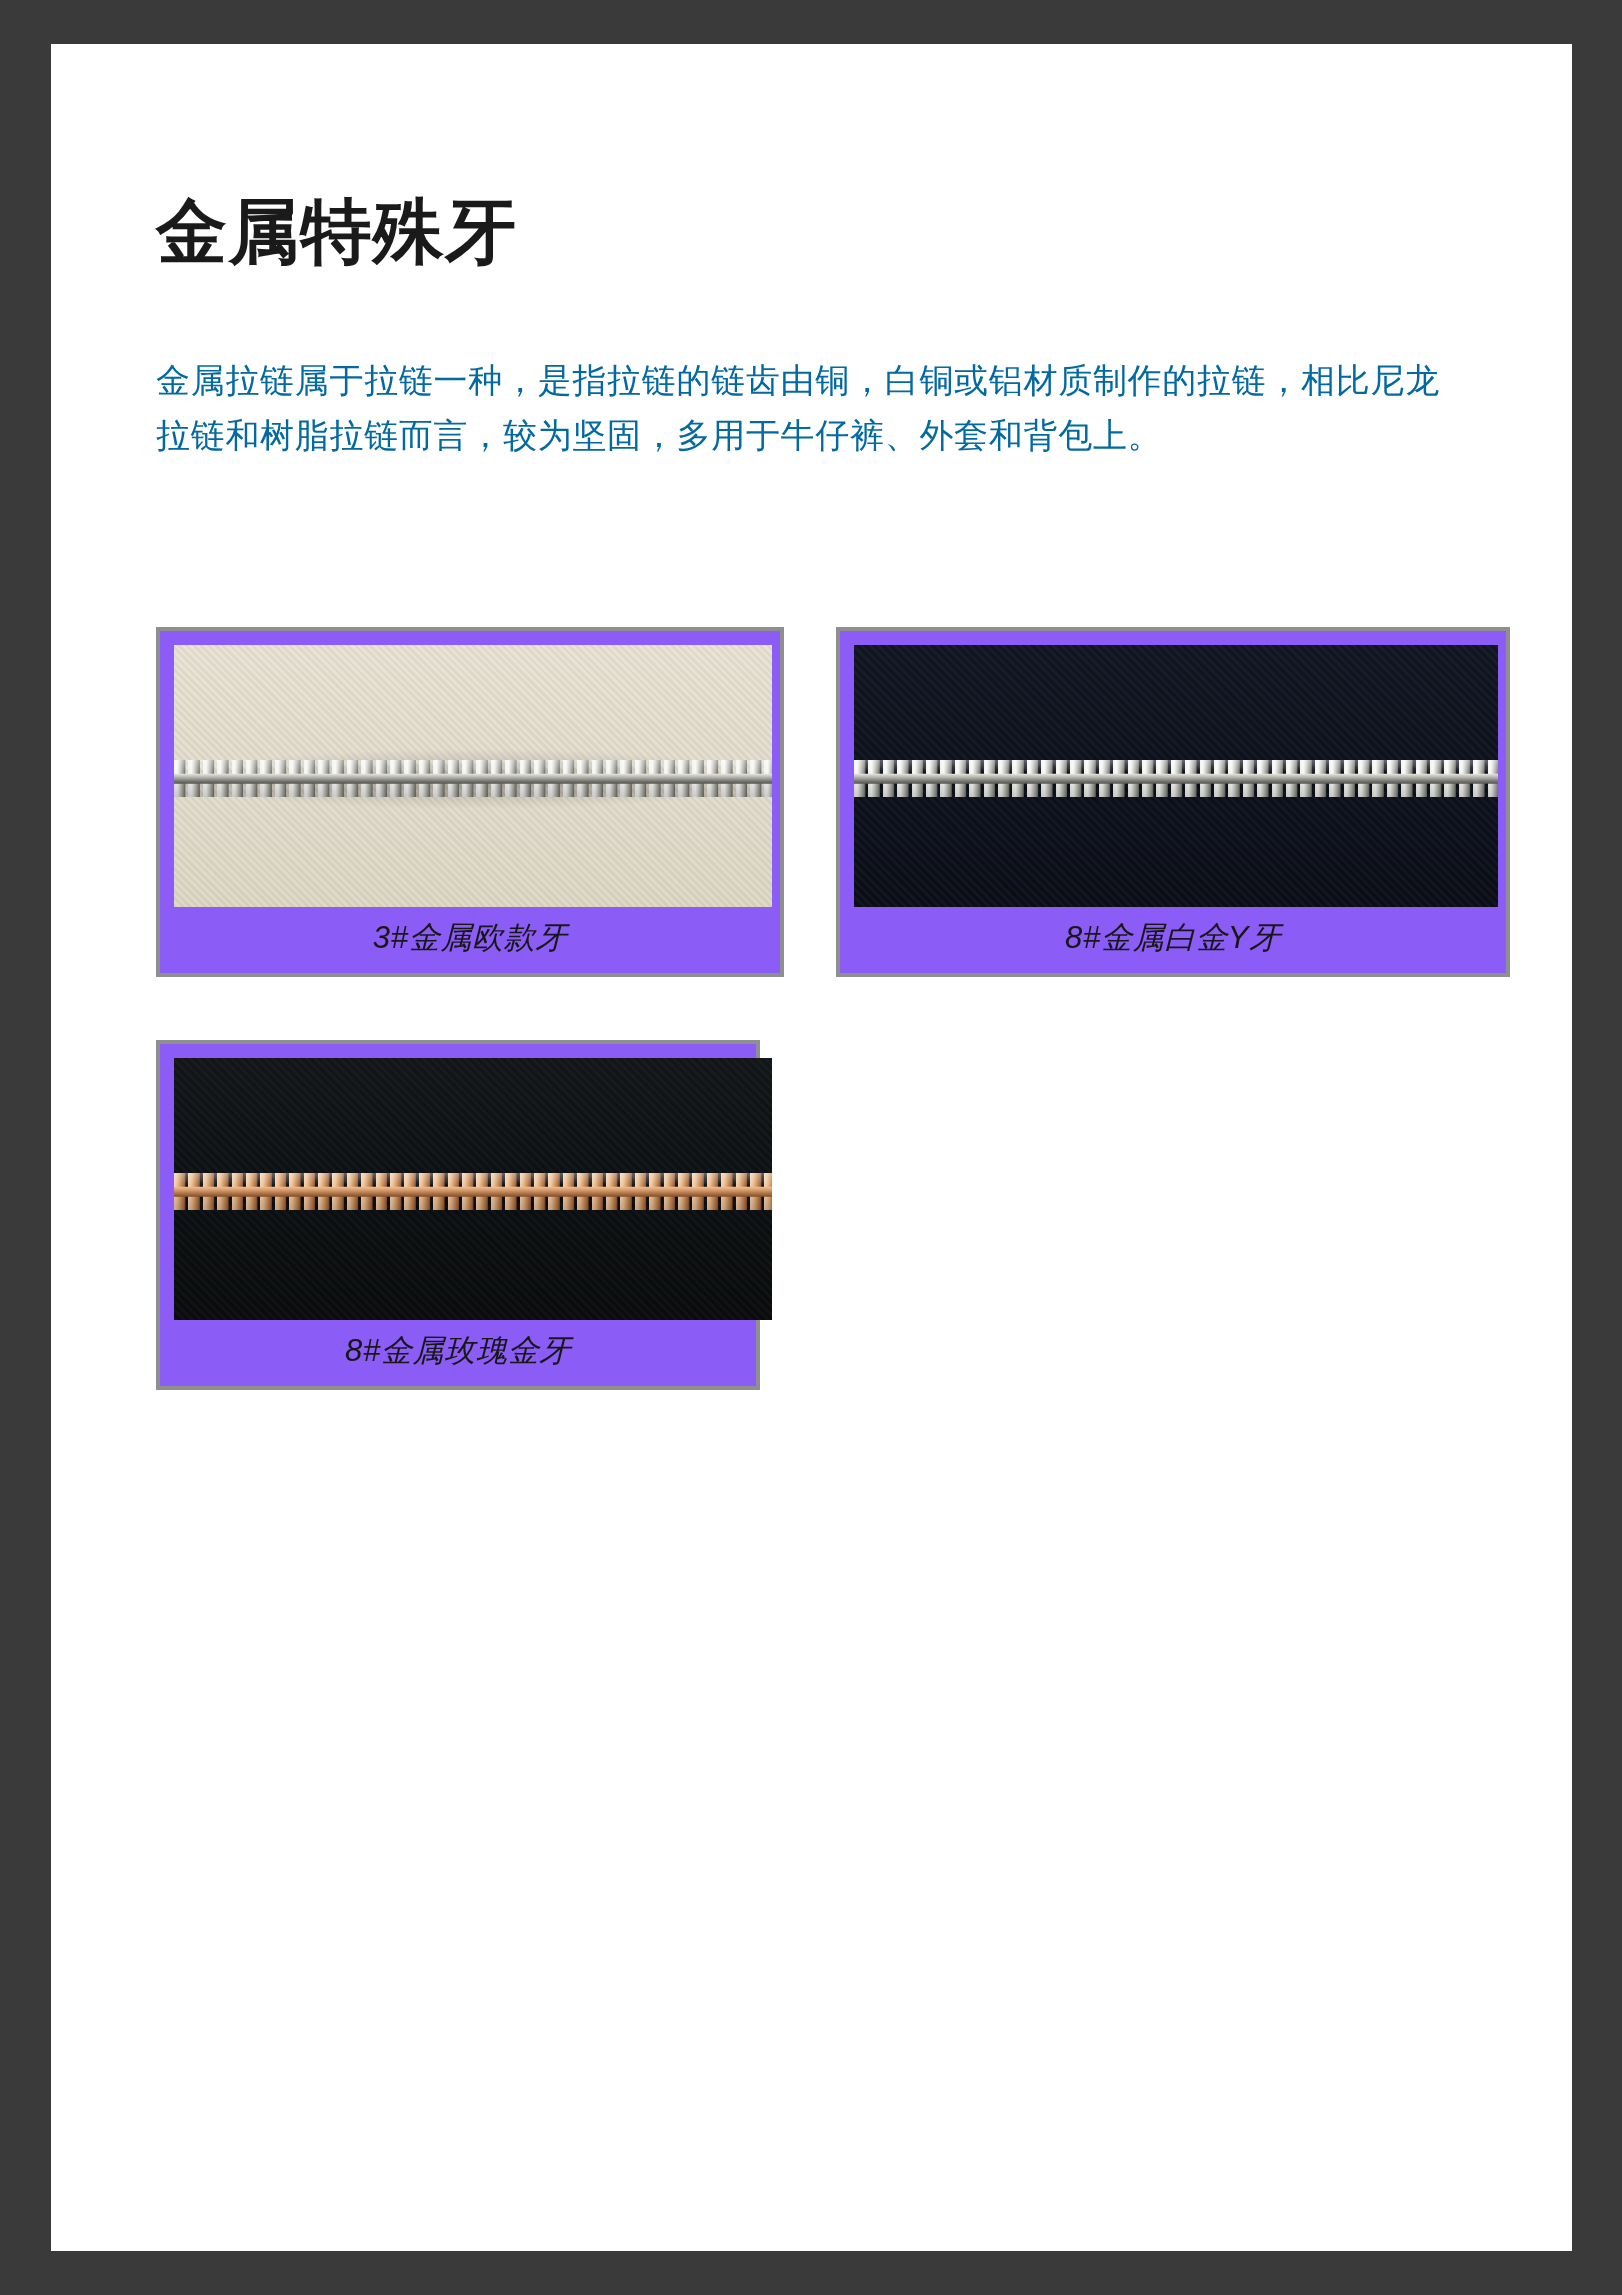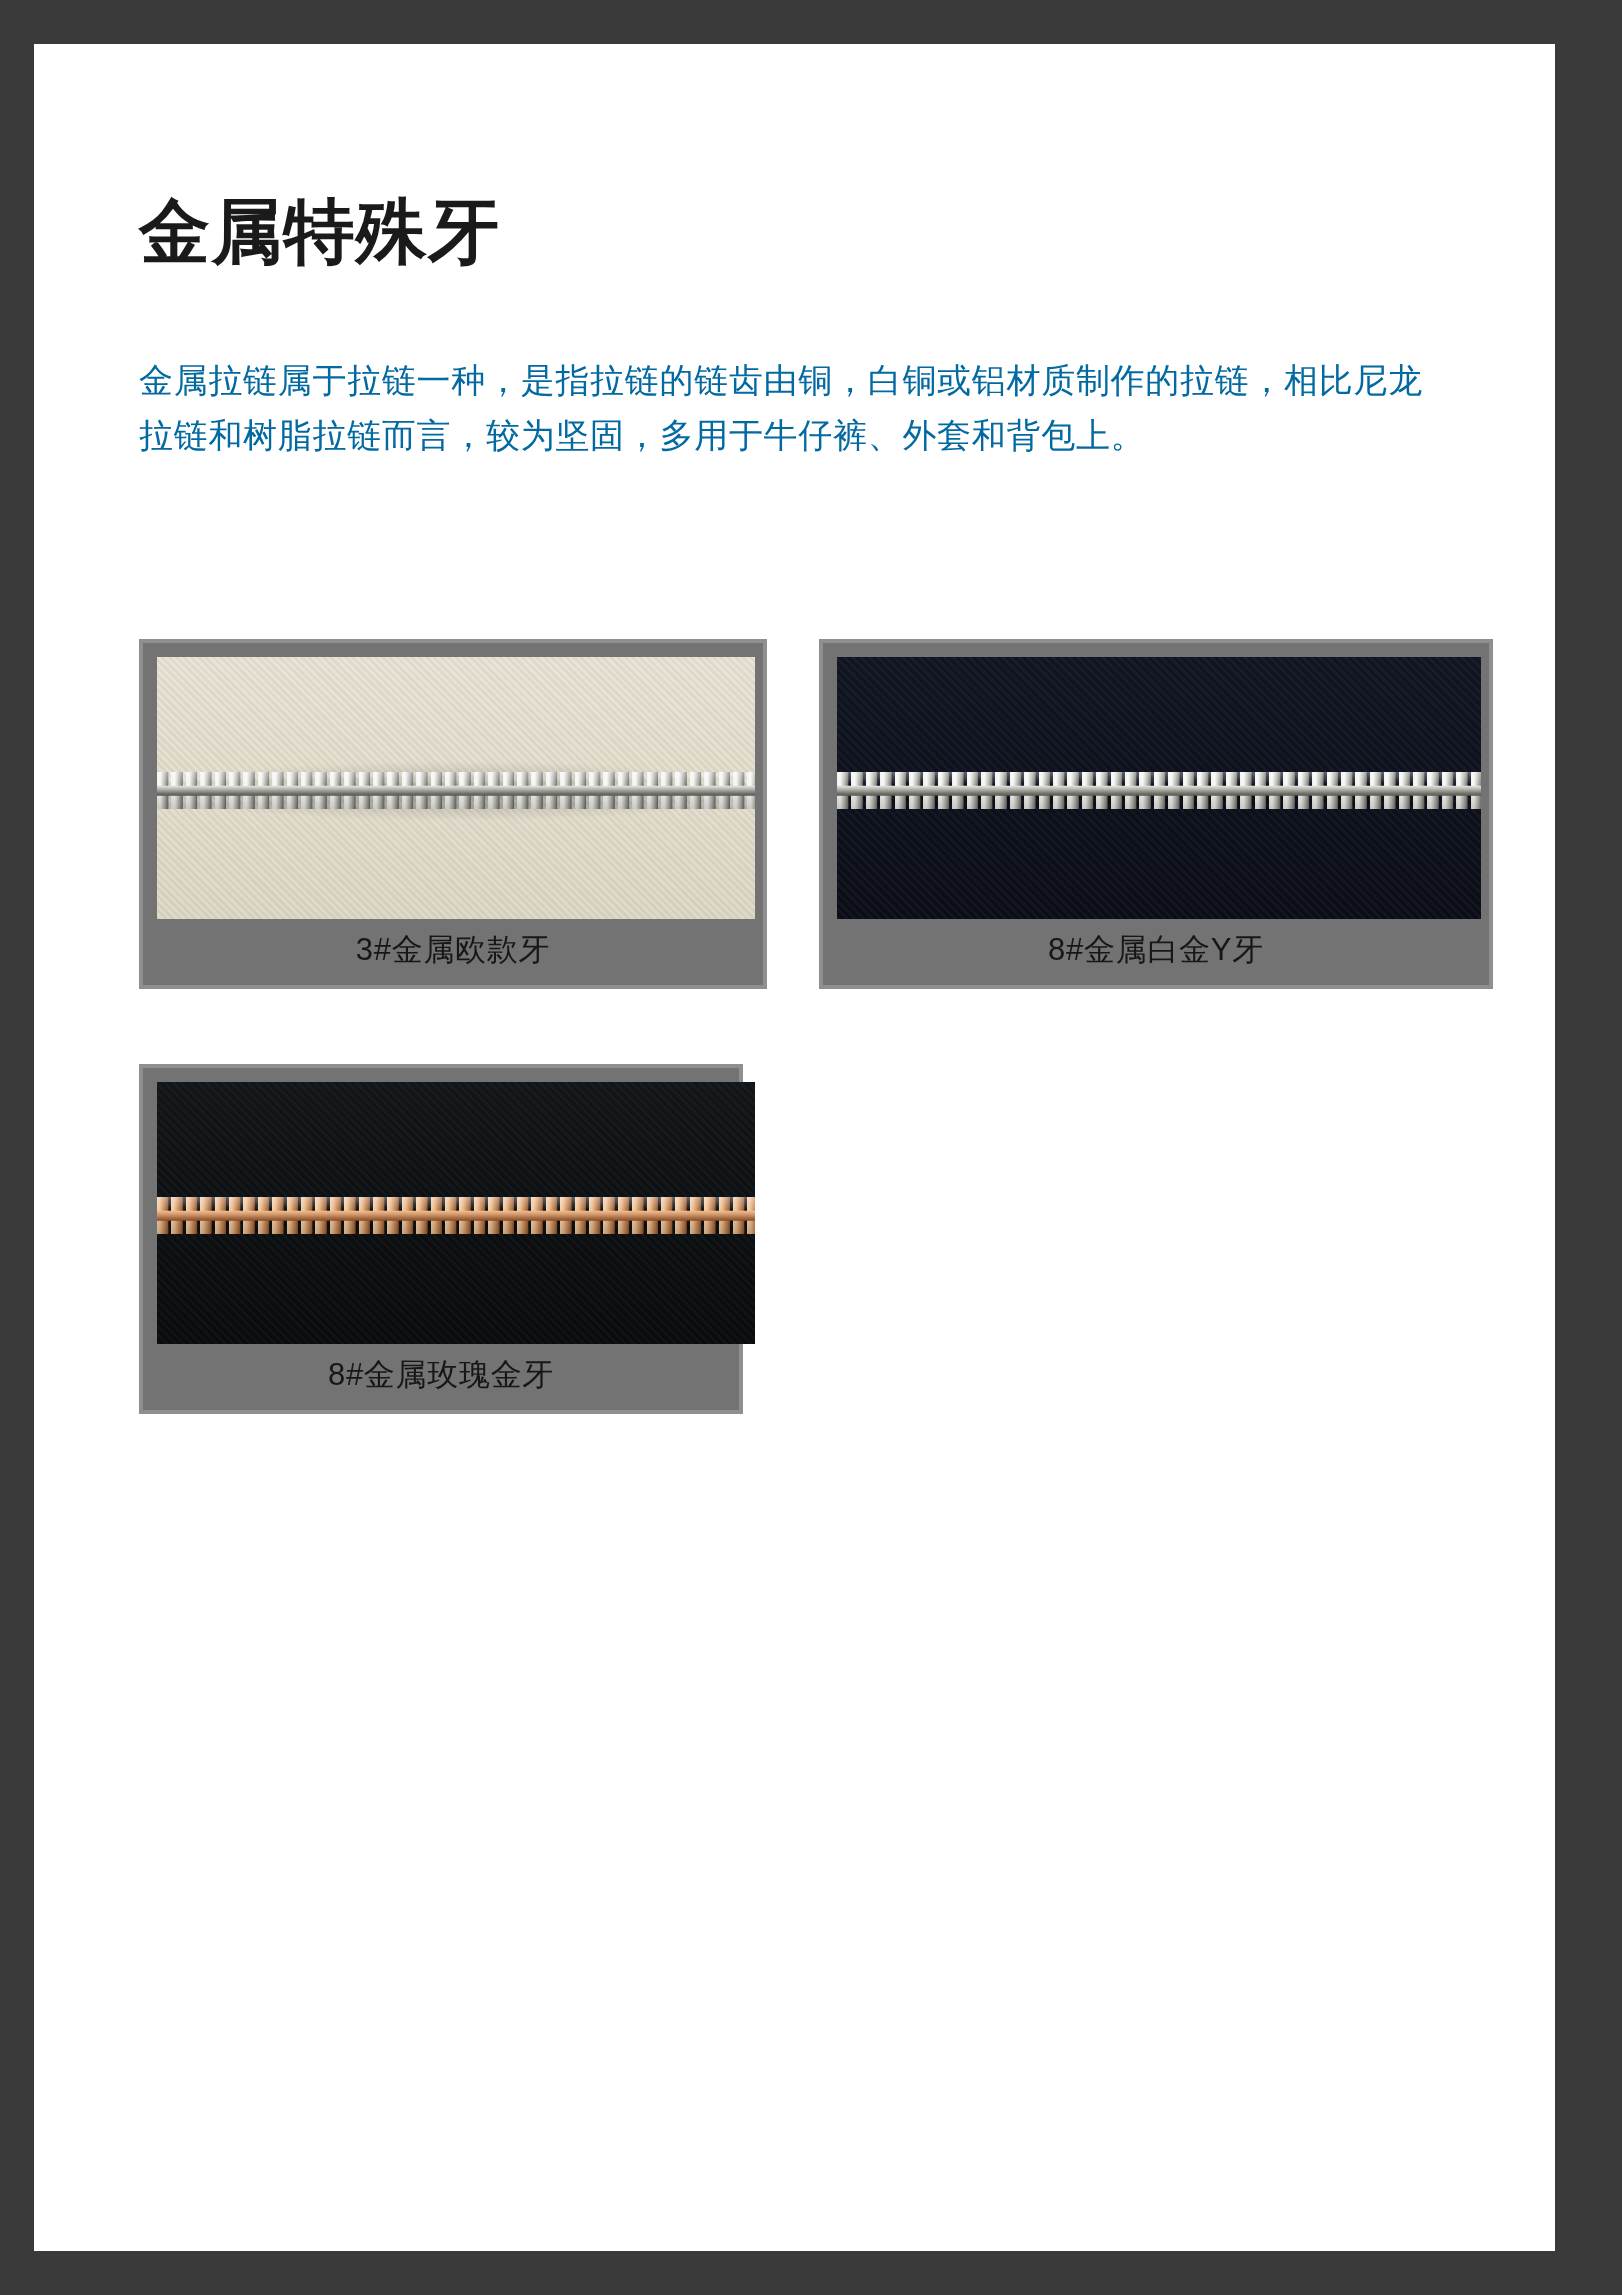--- a/index.html
+++ b/index.html
@@ -8,21 +8,21 @@
   }
   body {
     width: 1623px;
     height: 2295px;
     background: #3a3a3a;
     font-family: "Liberation Sans", sans-serif;
     overflow: hidden;
   }
   .page-frame {
     position: absolute;
-    left: 34px;
+    left: 51px;
     top: 44px;
     width: 1521px;
     height: 2207px;
     background: #ffffff;
   }
   .page-inner {
     position: relative;
     width: 100%;
     height: 100%;
   }
@@ -48,25 +48,26 @@
   }
   .cards {
     position: absolute;
     left: 105px;
     top: 579px;
     width: 1315px;
   }
   .card {
     box-sizing: border-box;
     border: 4.6px solid #8f8f8f;
-    background: #737373;
+    background: #8b5cf6;
     padding: 14.4px 14.4px 6.5px 14.4px;
     display: inline-block;
     vertical-align: top;
-    margin: 16px 29px 59px 0;
+    margin: 4px 29px 59px 0;
+    font-style: italic;
   }
   .card-row {
     display: flex;
     align-items: flex-start;
   }
   .card-photo {
     position: relative;
     overflow: hidden;
   }
   .card-caption {

